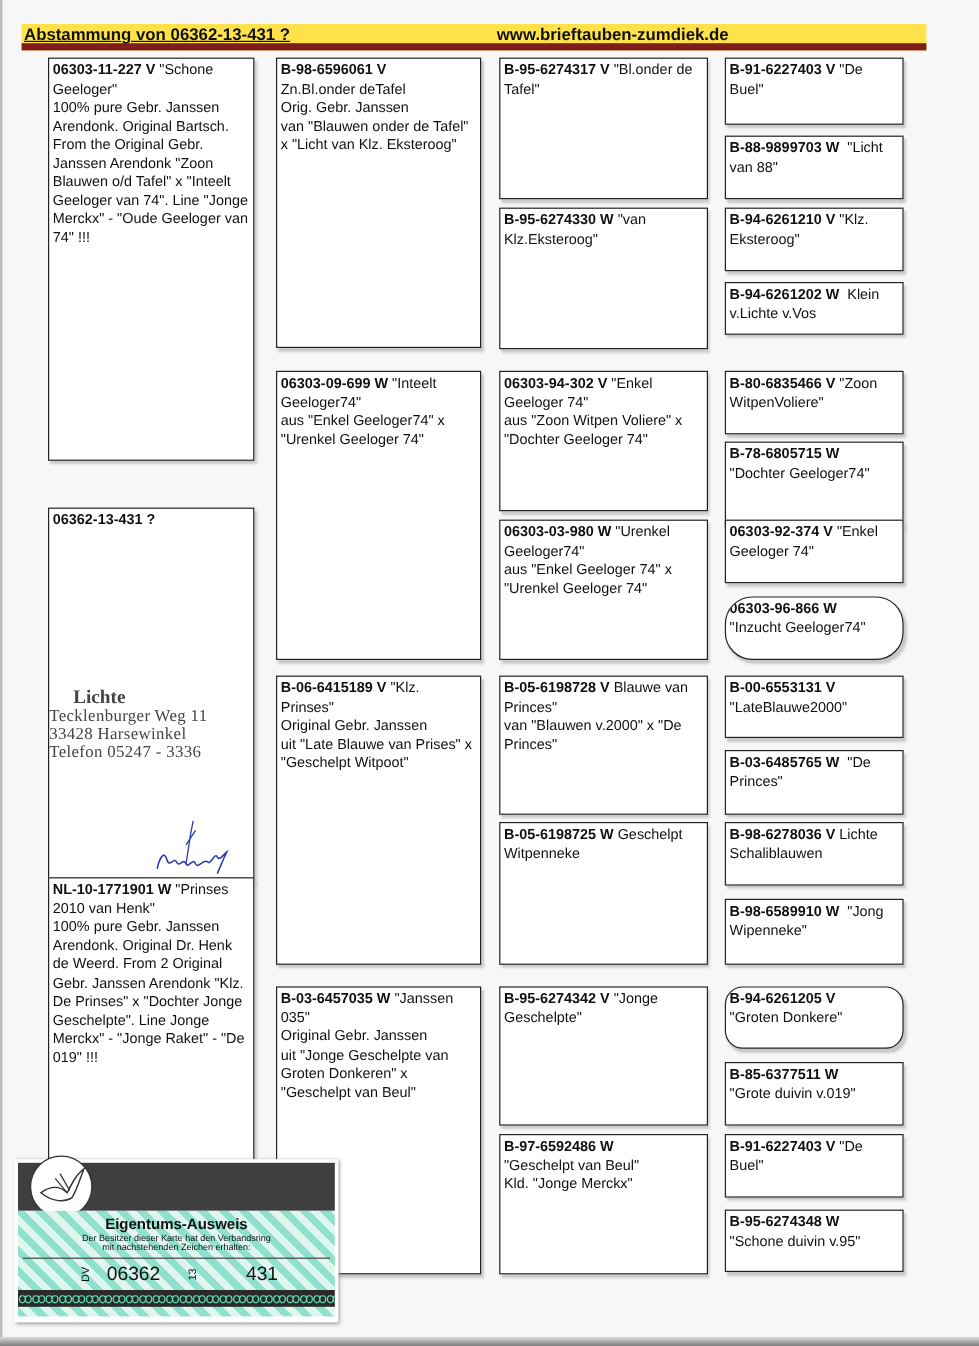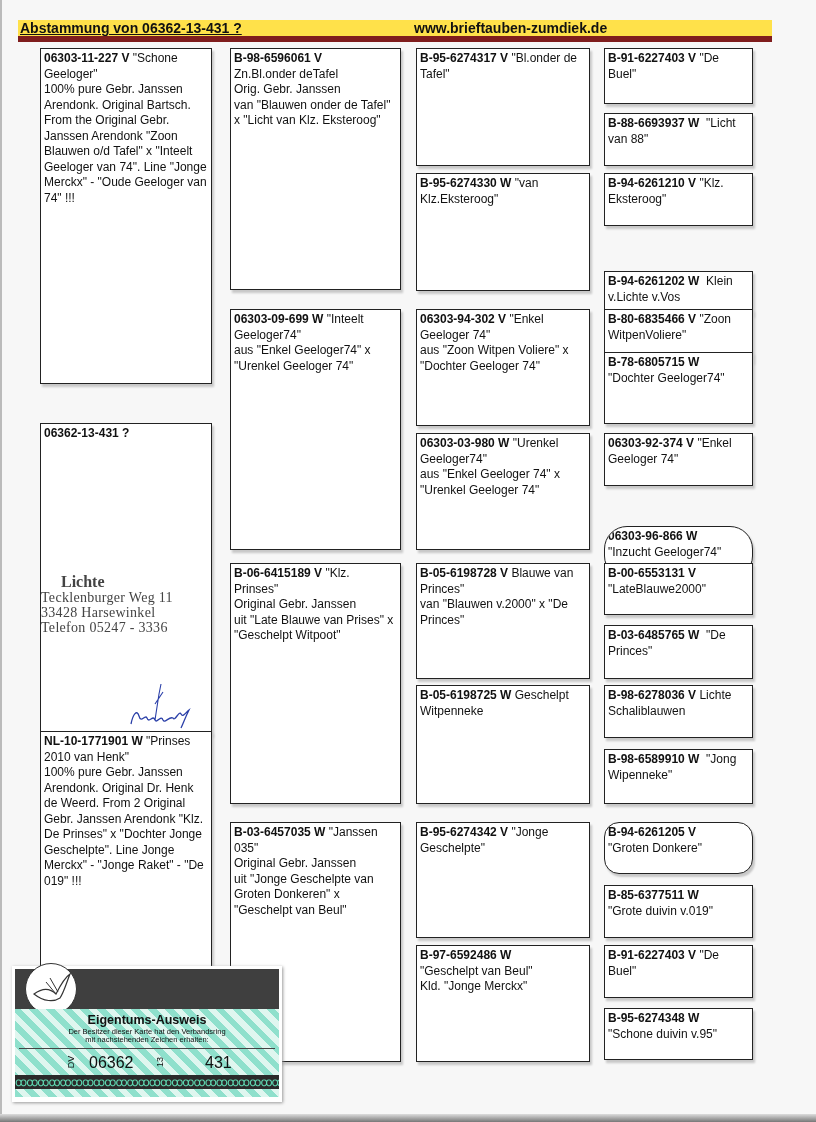--- a/index.html
+++ b/index.html
@@ -118,28 +118,28 @@
 <div class="box c3" style="top:822px;height:116px;">
   <b>B-95-6274342 V</b><span class="pre"> "Jonge Geschelpte"</span>
 </div>
 <div class="box c3" style="top:945px;height:117px;">
   <b>B-97-6592486 W</b><span class="pre">
 "Geschelpt van Beul"
 Kld. "Jonge Merckx"</span>
 </div>
 
 <div class="box c4" style="top:48px;height:56px;"><b>B-91-6227403 V</b><span class="pre"> "De Buel"</span></div>
-<div class="box c4" style="top:113px;height:53px;"><b>B-88-6693937 W</b><span class="pre">  "Licht van 88"</span></div>
+<div class="box c4" style="top:113px;height:53px;"><b>B-88-9899703 W</b><span class="pre">  "Licht van 88"</span></div>
 <div class="box c4" style="top:173px;height:53px;"><b>B-94-6261210 V</b><span class="pre"> "Klz. Eksteroog"</span></div>
-<div class="box c4" style="top:235px;height:44px;margin-top:36px;"><b>B-94-6261202 W</b><span class="pre">  Klein v.Lichte v.Vos</span></div>
+<div class="box c4" style="top:235px;height:44px;"><b>B-94-6261202 W</b><span class="pre">  Klein v.Lichte v.Vos</span></div>
 <div class="box c4" style="top:309px;height:53px;"><b>B-80-6835466 V</b><span class="pre"> "Zoon WitpenVoliere"</span></div>
-<div class="box c4" style="top:352px;height:72px;"><b>B-78-6805715 W</b><span class="pre">
+<div class="box c4" style="top:368px;height:72px;"><b>B-78-6805715 W</b><span class="pre">
 "Dochter Geeloger74"</span></div>
 <div class="box c4" style="top:433px;height:53px;"><b>06303-92-374 V</b><span class="pre"> "Enkel Geeloger 74"</span></div>
-<div class="box c4" style="top:526px;height:53px;border-radius:23px;"><b>06303-96-866 W</b><span class="pre">
+<div class="box c4" style="top:497px;height:53px;border-radius:23px;"><b>06303-96-866 W</b><span class="pre">
 "Inzucht Geeloger74"</span></div>
 <div class="box c4" style="top:563px;height:52px;"><b>B-00-6553131 V</b><span class="pre">
 "LateBlauwe2000"</span></div>
 <div class="box c4" style="top:625px;height:54px;"><b>B-03-6485765 W</b><span class="pre">  "De Princes"</span></div>
 <div class="box c4" style="top:685px;height:53px;"><b>B-98-6278036 V</b><span class="pre"> Lichte Schaliblauwen</span></div>
 <div class="box c4" style="top:749px;height:55px;"><b>B-98-6589910 W</b><span class="pre">  "Jong Wipenneke"</span></div>
 <div class="box c4" style="top:822px;height:52px;border-radius:15px;"><b>B-94-6261205 V</b><span class="pre">
 "Groten Donkere"</span></div>
 <div class="box c4" style="top:885px;height:53px;"><b>B-85-6377511 W</b><span class="pre">
 "Grote duivin v.019"</span></div>

